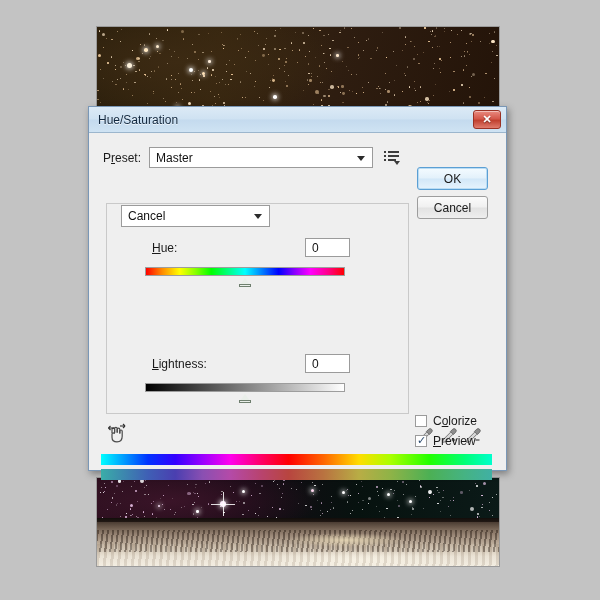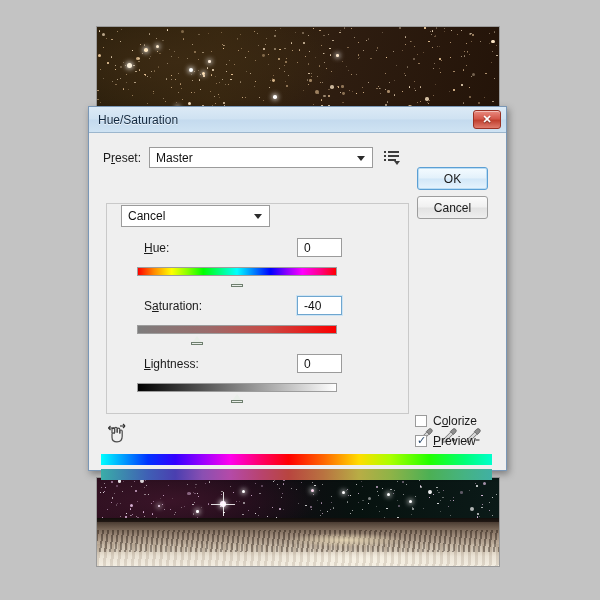--- a/index.html
+++ b/index.html
@@ -177,21 +177,21 @@
     position: absolute; left: 17px; top: 70px;
     width: 301px; height: 209px;
     border: 1px solid #c9c9c9;
   }
   #channel-combo {
     position: absolute; left: 32px; top: 72px;
     width: 147px; height: 20px;
     background: #fff; z-index: 3;
   }
 
-  .slider-block { position: absolute; left: 0; width: 301px; }
+  .slider-block { position: absolute; left: 8px; width: 301px; }
   .srow { position: relative; height: 22px; }
   .srow .name {
     position: absolute; left: 55px; top: 3px;
     font-size: 12px; color: #1a1a1a;
   }
   .numbox {
     position: absolute; left: 208px; top: 0;
     width: 45px; height: 19px;
     background: #fff; border: 1px solid #9b9b9b;
     font-size: 12px; color: #111;
@@ -1046,32 +1046,20 @@
           <div class="numbox">0</div>
         </div>
         <div class="track hue-track" style="top:29px"></div>
         <div class="thumb" id="hue-thumb" style="left: 148px; top: 40px;">
           <div class="tri-o"></div>
             <div class="tri"></div>
             <div class="tri-b"></div>
         </div>
       </div>
 
-      <div class="slider-block" style="top:163px">
-        <div class="srow">
-          <div class="name">S<u>a</u>turation:</div>
-          <div class="numbox focused">-40</div>
-        </div>
-        <div class="track sat-track" style="top:29px"></div>
-        <div class="thumb" id="sat-thumb" style="left: 108px; top: 40px;">
-          <div class="tri-o"></div>
-            <div class="tri"></div>
-            <div class="tri-b"></div>
-        </div>
-      </div>
 
       <div class="slider-block" style="top:221px">
         <div class="srow">
           <div class="name"><u>L</u>ightness:</div>
           <div class="numbox">0</div>
         </div>
         <div class="track light-track" style="top:29px"></div>
         <div class="thumb" id="light-thumb" style="left: 148px; top: 40px;">
           <div class="tri-o"></div>
             <div class="tri"></div>

